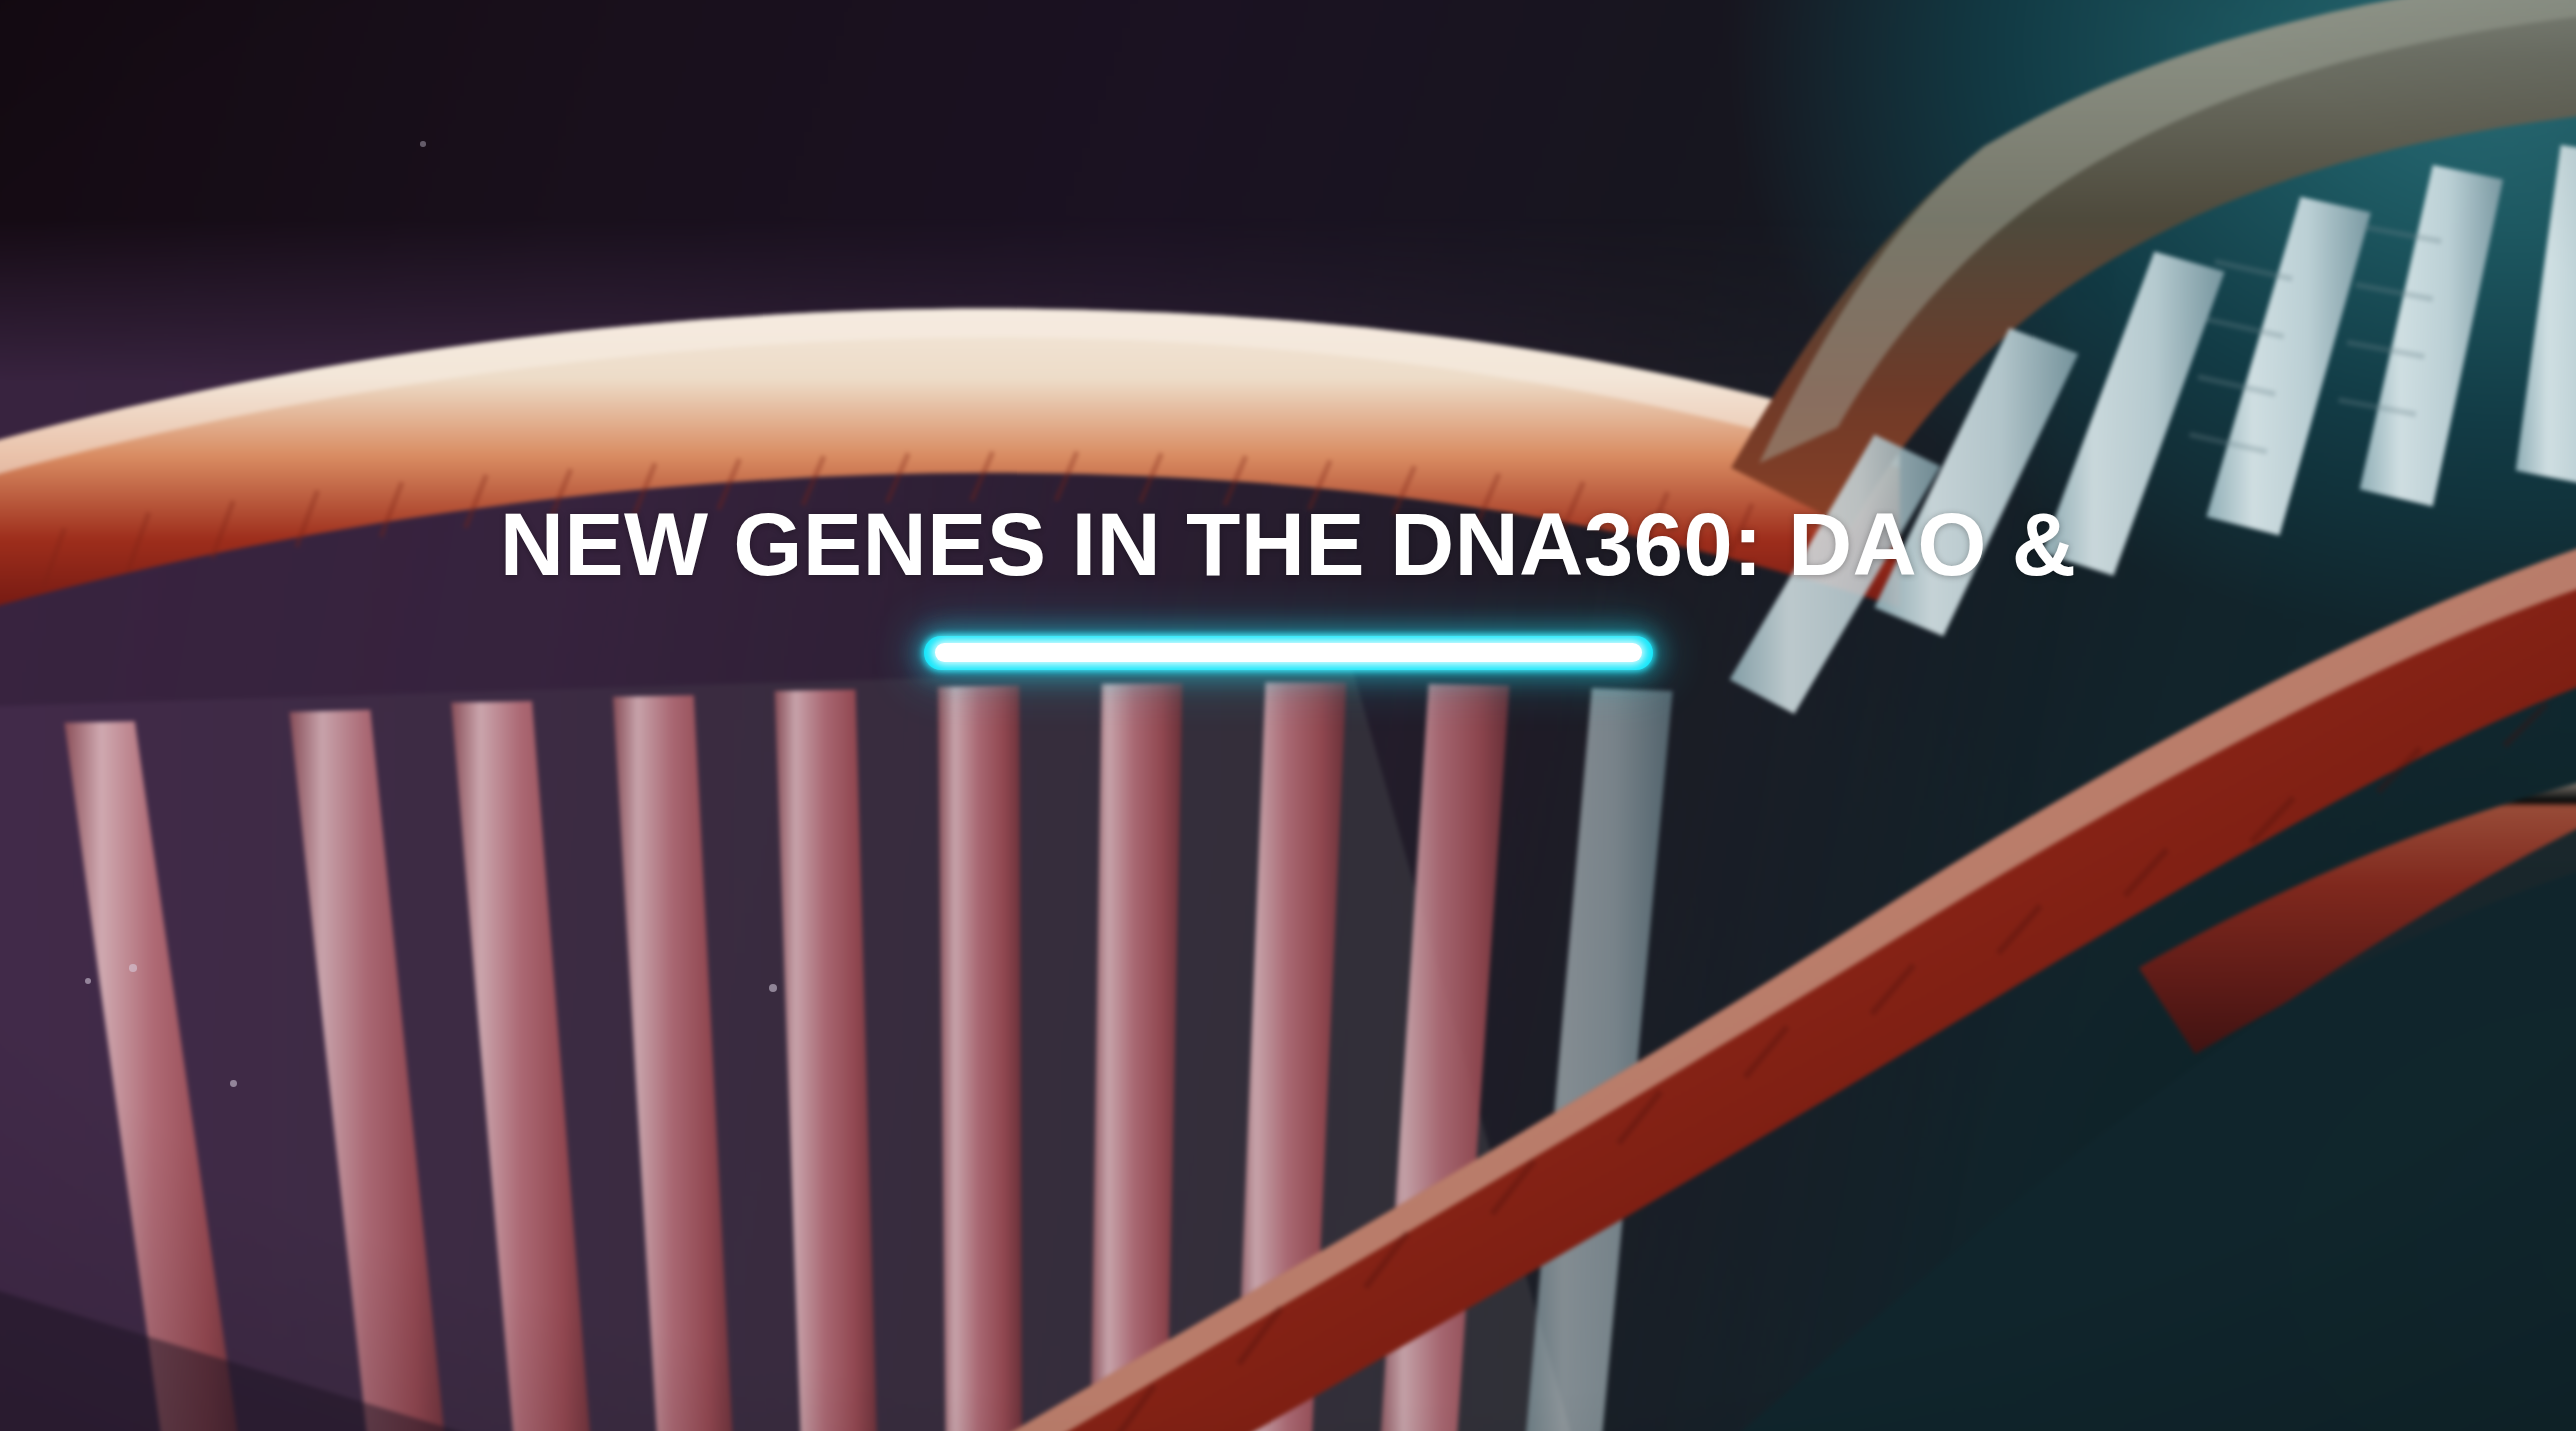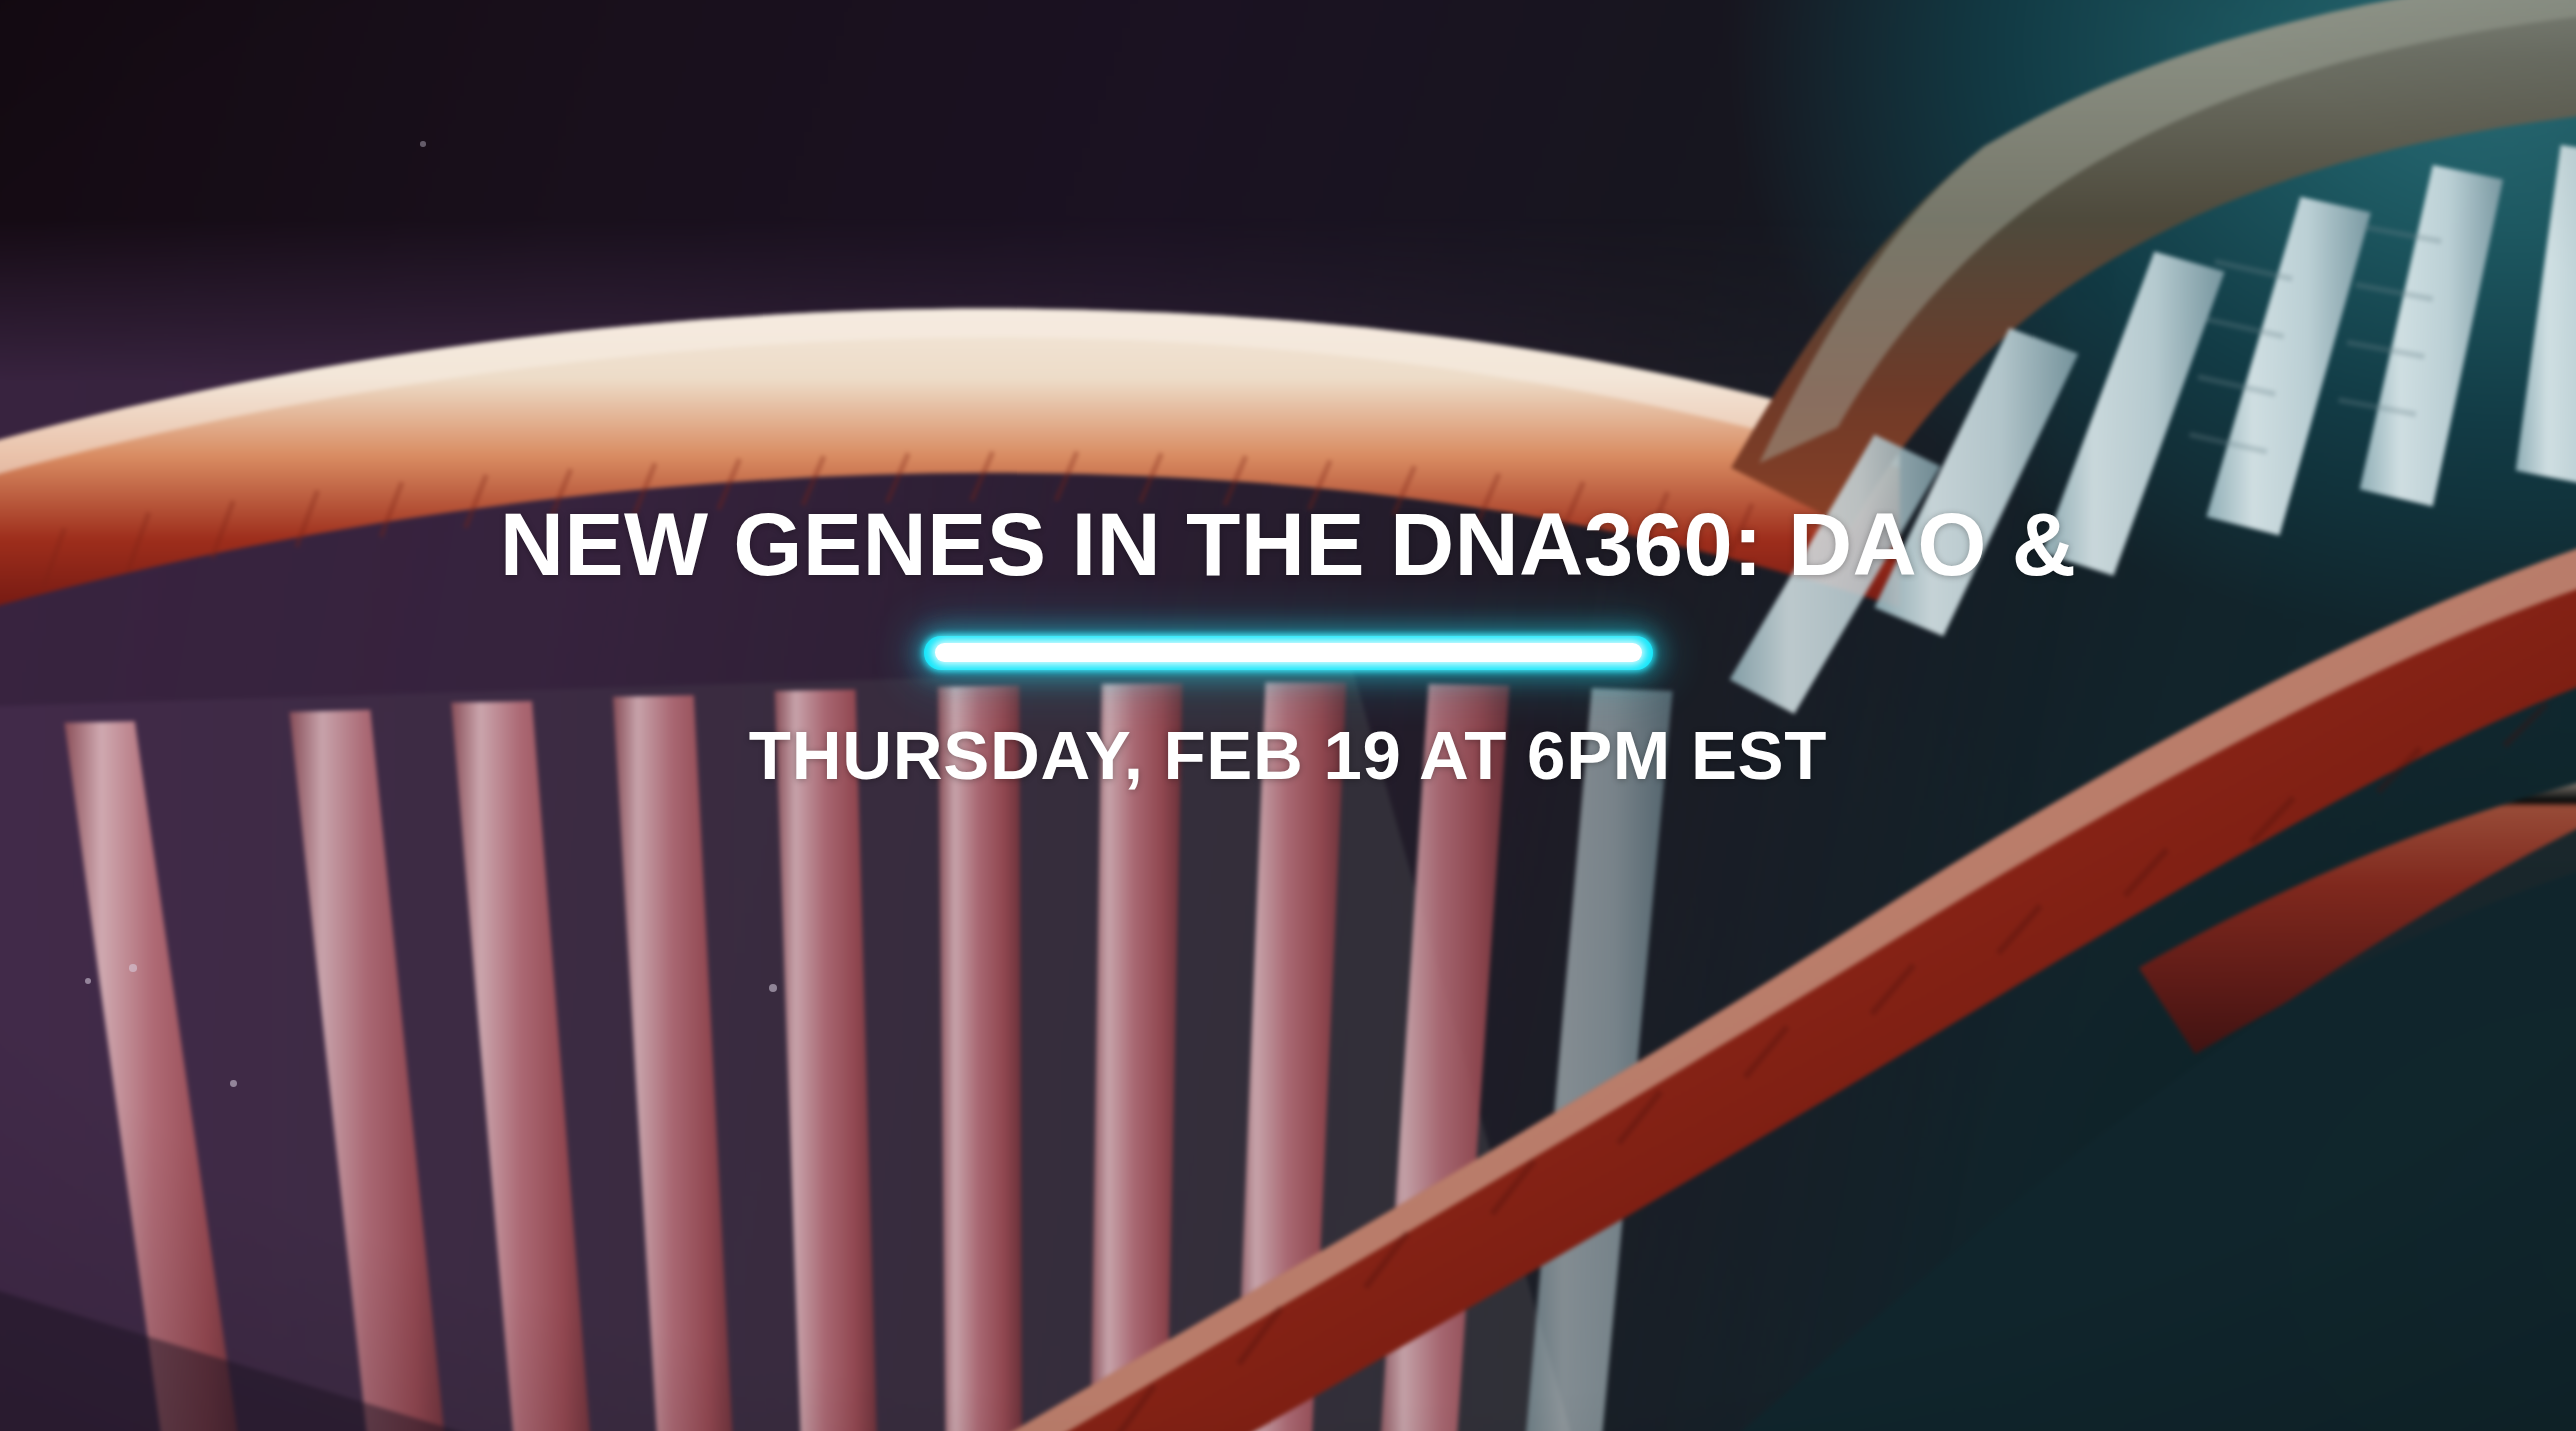--- a/index.html
+++ b/index.html
@@ -347,17 +347,16 @@
   <div id="content">
 
     <h1 id="title">
       <span class="tline">NEW GENES IN THE DNA360: DAO &amp;</span>
     </h1>
 
     <div id="divider-wrap">
       <div id="divider"></div>
     </div>
 
-    <p id="subtitle">THURSDAY, FEB 19 AT 6PM EST</p>
 
   </div>
 </div>
 
 
 </body></html>

